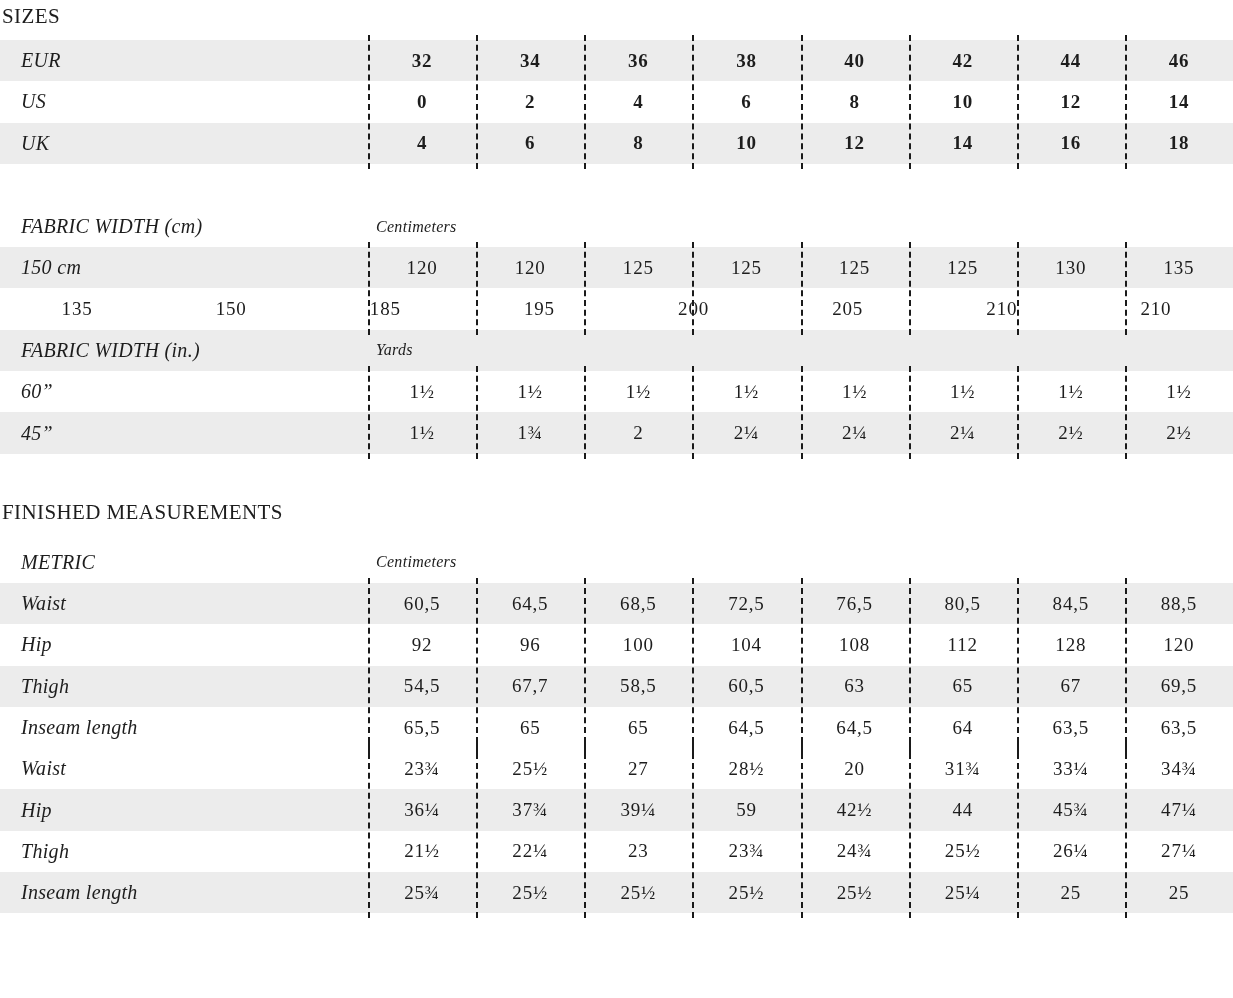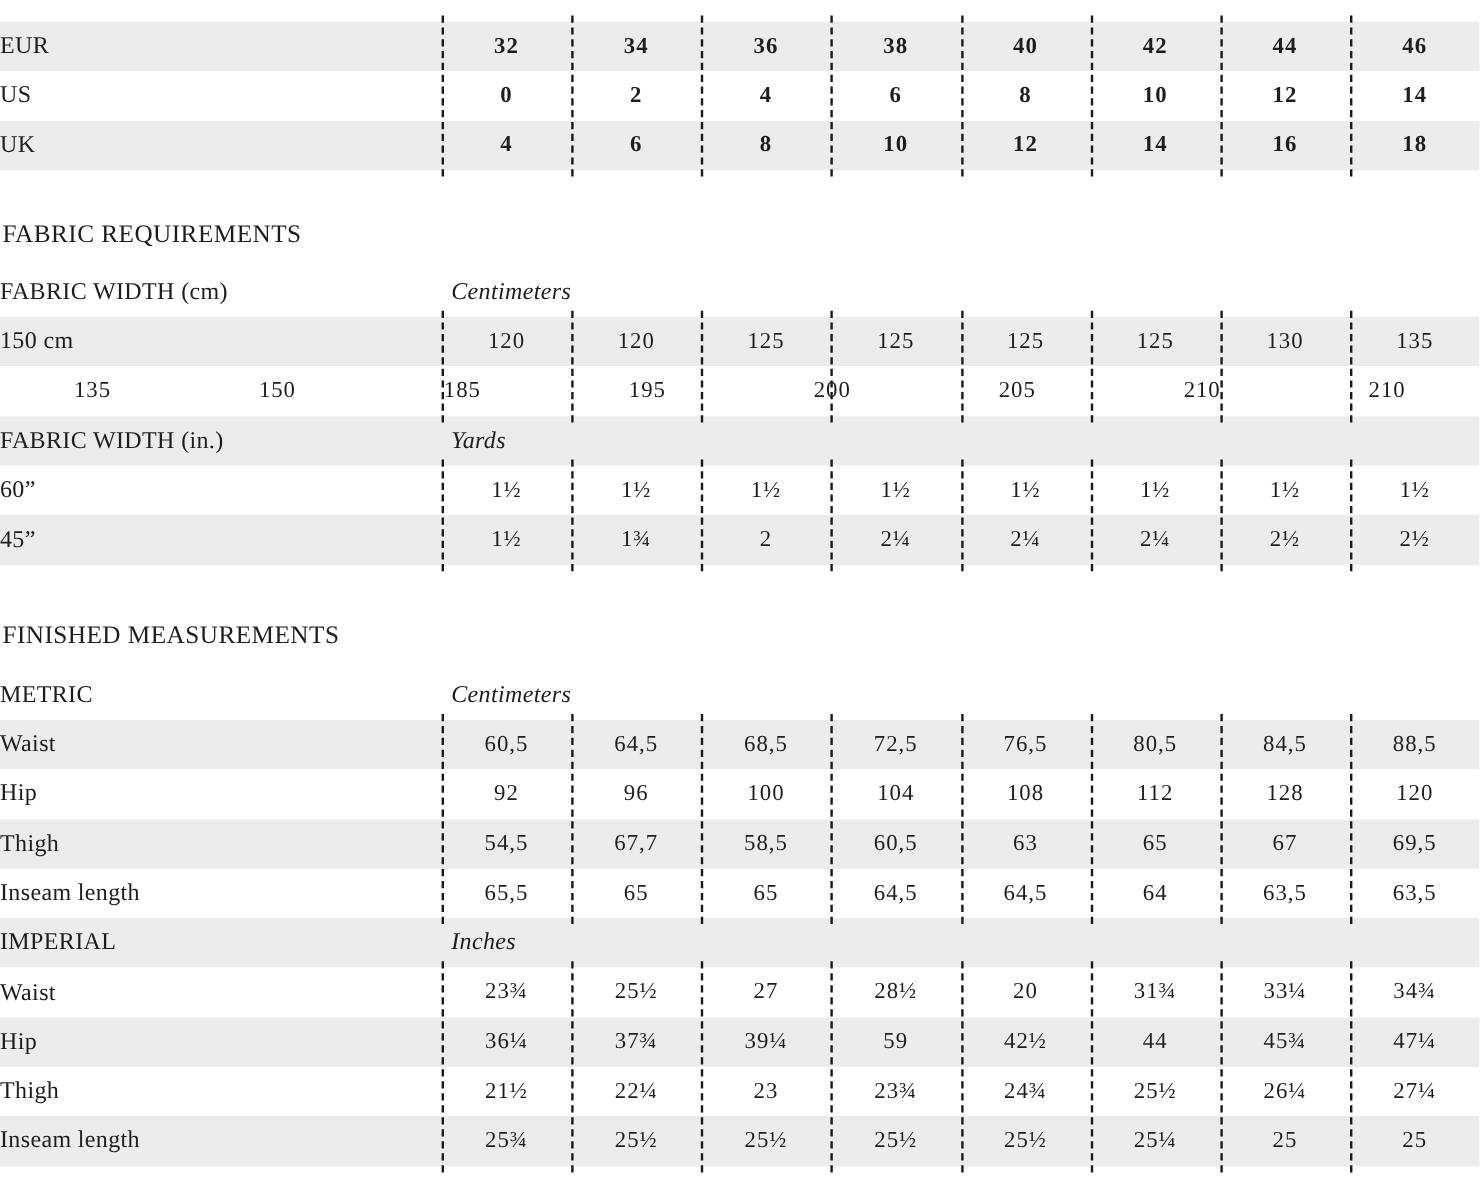--- a/index.html
+++ b/index.html
@@ -33,28 +33,30 @@
     display: flex;
     align-items: center;
     height: 41.3px;
     width: 1233px;
   }
   .row.shaded { background: var(--shaded, #ececec); }
 
   .cell.label {
     flex: none;
     width: 368px;
+    padding-left: 21px;
+    font-style: italic;
     font-size: 20px;
     letter-spacing: 0.3px;
     white-space: nowrap;
     overflow: hidden;
   }
   .cell.unit {
     font-style: italic;
-    font-size: 20px;
+    font-size: 16px;
     letter-spacing: 0.3px;
     padding-left: 8px;
     white-space: nowrap;
   }
   .cell.value {
     flex: 1 1 0;
     text-align: center;
     font-size: 19px;
     letter-spacing: 0.8px;
     white-space: nowrap;
@@ -71,20 +73,21 @@
     border-left: 2px dashed var(--divider, #1a1a1a);
     pointer-events: none;
   }
 </style>
 </head>
 <body>
 
 <div class="page">
 
   <section id="sec-0" class="section">
+    <h2 class="section-title">SIZES</h2>
     <div class="table" data-table="0">
         <div class="rowgroup">
           <div class="vline" style="left: 368px;"></div>
           <div class="vline" style="left: 476.125px;"></div>
           <div class="vline" style="left: 584.25px;"></div>
           <div class="vline" style="left: 692.375px;"></div>
           <div class="vline" style="left: 800.5px;"></div>
           <div class="vline" style="left: 908.625px;"></div>
           <div class="vline" style="left: 1016.75px;"></div>
           <div class="vline" style="left: 1124.88px;"></div>
@@ -119,21 +122,20 @@
             <div class="cell value">12</div>
             <div class="cell value">14</div>
             <div class="cell value">16</div>
             <div class="cell value">18</div>
           </div>
         </div>
       </div>
   </section>
 
   <section id="sec-1" class="section">
-    <h2 class="section-title">FABRIC REQUIREMENTS</h2>
     <div class="table" data-table="1">
         <div class="row">
           <div class="cell label">FABRIC WIDTH (cm)</div>
           <div class="cell unit">Centimeters</div>
         </div>
         <div class="rowgroup">
           <div class="vline" style="left: 368px;"></div>
           <div class="vline" style="left: 476.125px;"></div>
           <div class="vline" style="left: 584.25px;"></div>
           <div class="vline" style="left: 692.375px;"></div>
@@ -256,24 +258,20 @@
             <div class="cell value">65,5</div>
             <div class="cell value">65</div>
             <div class="cell value">65</div>
             <div class="cell value">64,5</div>
             <div class="cell value">64,5</div>
             <div class="cell value">64</div>
             <div class="cell value">63,5</div>
             <div class="cell value">63,5</div>
           </div>
         </div>
-        <div class="row shaded">
-          <div class="cell label">IMPERIAL</div>
-          <div class="cell unit">Inches</div>
-        </div>
         <div class="rowgroup">
           <div class="vline" style="left: 368px;"></div>
           <div class="vline" style="left: 476.125px;"></div>
           <div class="vline" style="left: 584.25px;"></div>
           <div class="vline" style="left: 692.375px;"></div>
           <div class="vline" style="left: 800.5px;"></div>
           <div class="vline" style="left: 908.625px;"></div>
           <div class="vline" style="left: 1016.75px;"></div>
           <div class="vline" style="left: 1124.88px;"></div>
           <div class="row">

